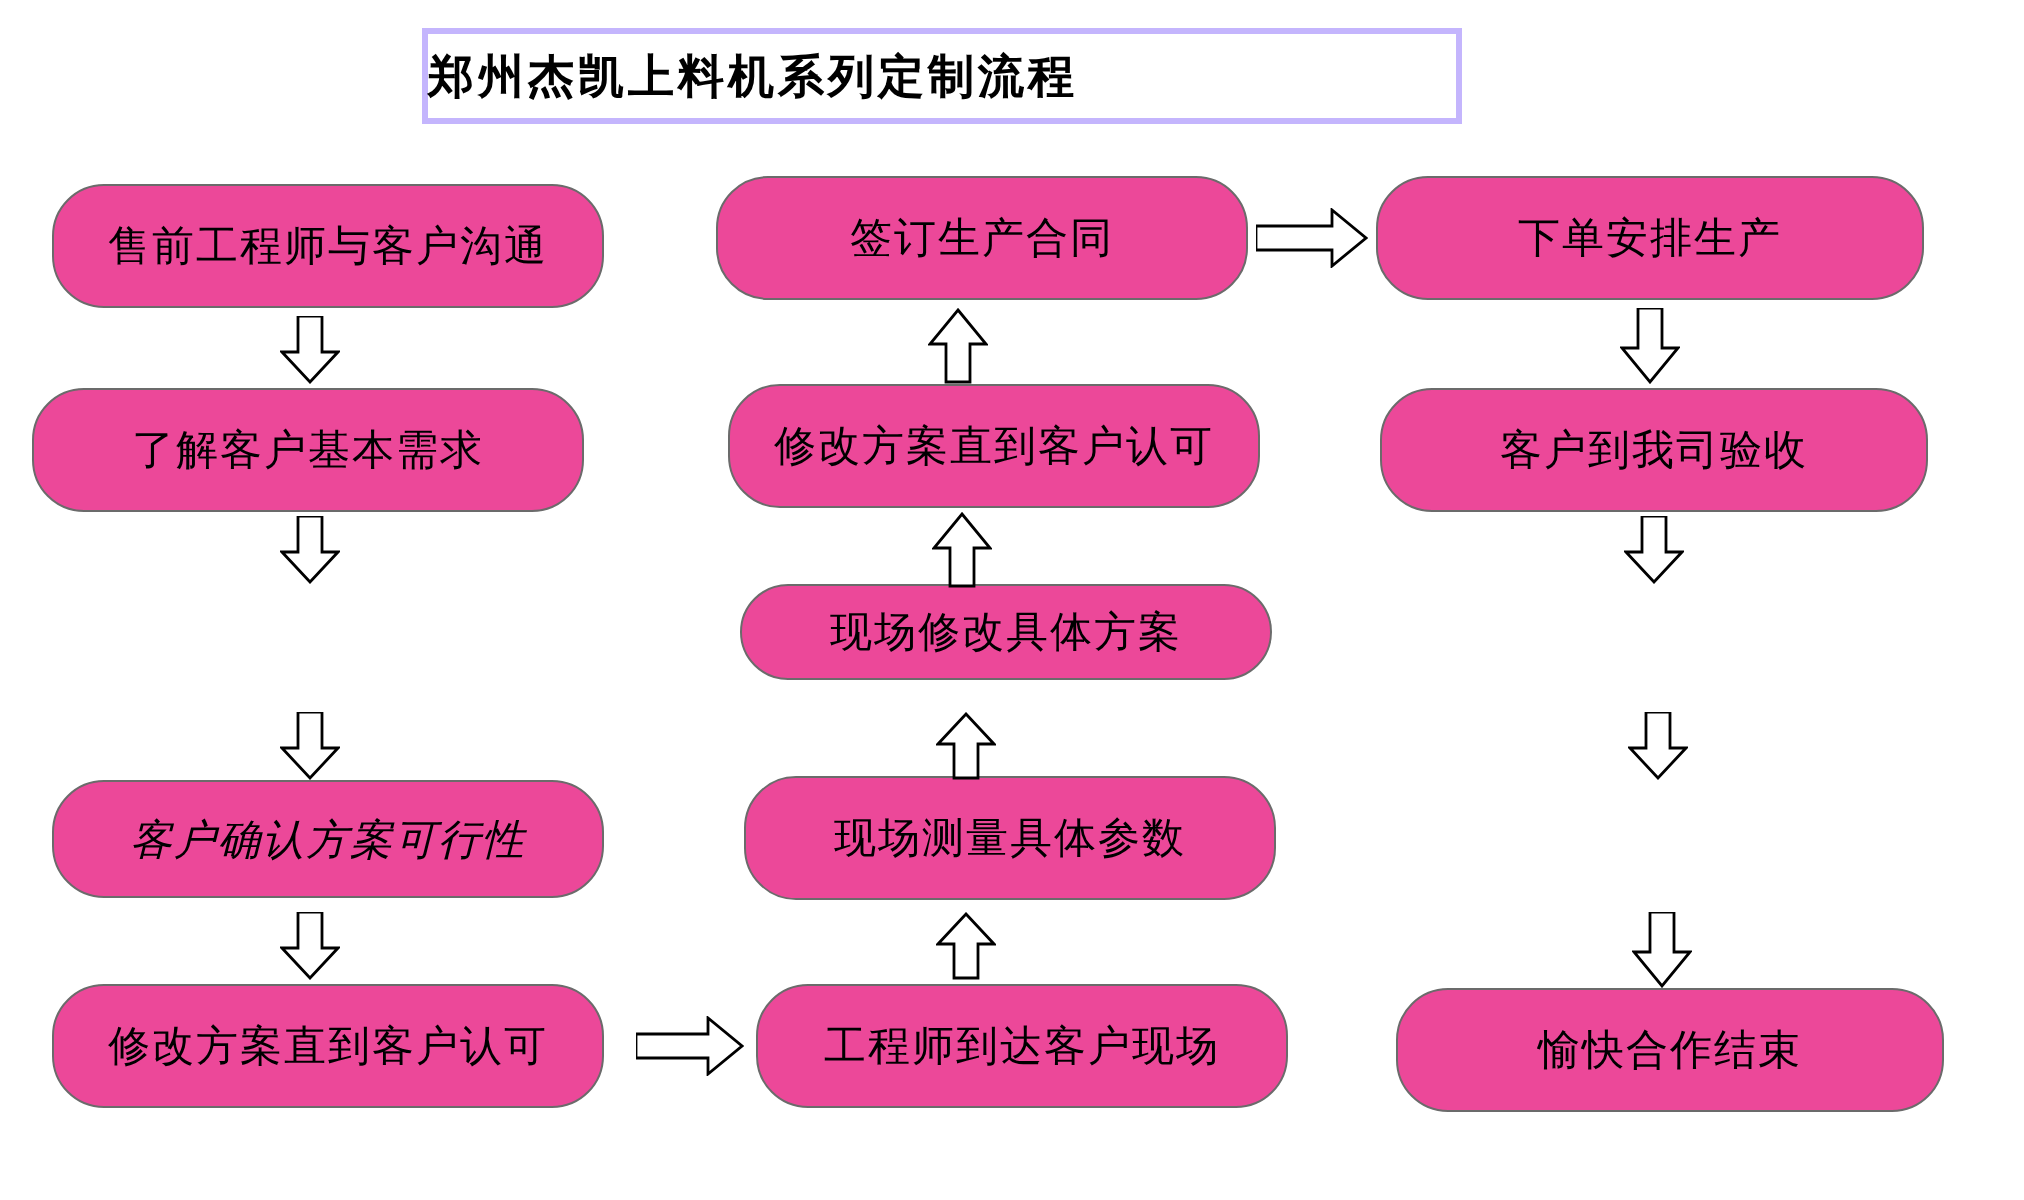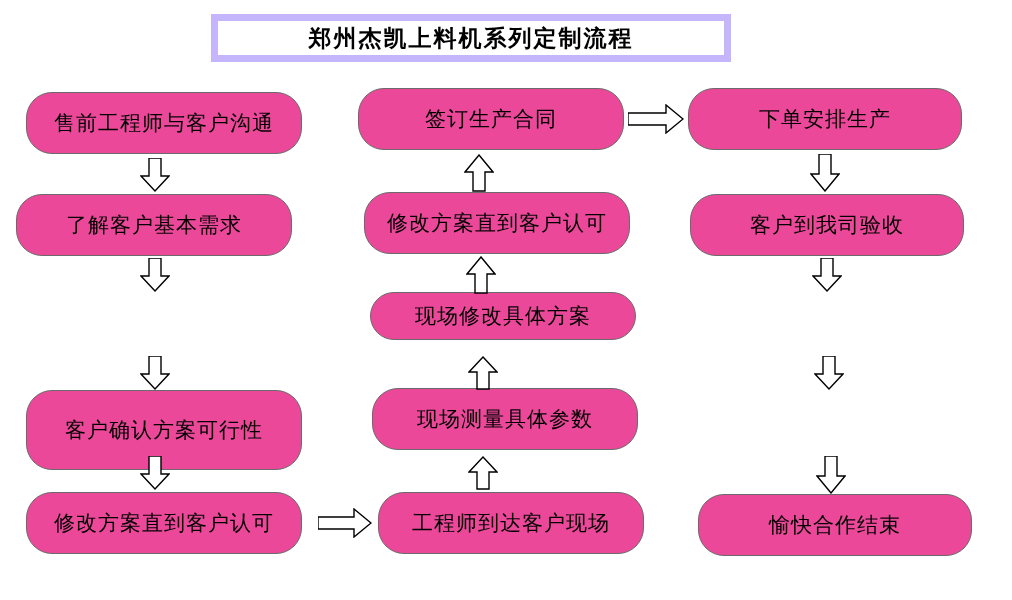--- a/index.html
+++ b/index.html
@@ -19,26 +19,25 @@
     left: 0; top: 0;
     width: 1012px;
     height: 600px;
   }
   .title-box {
     position: absolute;
     left: 211px;
     top: 14px;
     width: 520px;
     height: 48px;
-    border: 7px solid #c4b5fd;
+    border: 3px solid #c4b5fd;
     box-sizing: border-box;
     background: #ffffff;
     display: flex;
     align-items: center;
-    justify-content: center;
   }
   .title-text {
     font-family: "Liberation Serif", "DejaVu Serif", serif;
     font-size: 23px;
     font-weight: bold;
     letter-spacing: 2px;
     color: #000000;
     white-space: nowrap;
   }
   .node {
@@ -71,21 +70,21 @@
   <div class="title-box">
     <span class="title-text">郑州杰凯上料机系列定制流程</span>
   </div>
 
   <div class="node" style="left:26px; top:92px; width:276px; height:62px;">
     <span class="node-text">售前工程师与客户沟通</span>
   </div>
   <div class="node" style="left:16px; top:194px; width:276px; height:62px;">
     <span class="node-text">了解客户基本需求</span>
   </div>
-  <div class="node" style="left:26px; top:390px; width:276px; height:80px;">
+  <div class="node" style="left:26px; top:390px; width:276px; height:59px;font-style:italic;">
     <span class="node-text">客户确认方案可行性</span>
   </div>
   <div class="node" style="left:26px; top:492px; width:276px; height:62px;">
     <span class="node-text">修改方案直到客户认可</span>
   </div>
 
   <div class="node" style="left:358px; top:88px; width:266px; height:62px;">
     <span class="node-text">签订生产合同</span>
   </div>
   <div class="node" style="left:364px; top:192px; width:266px; height:62px;">

